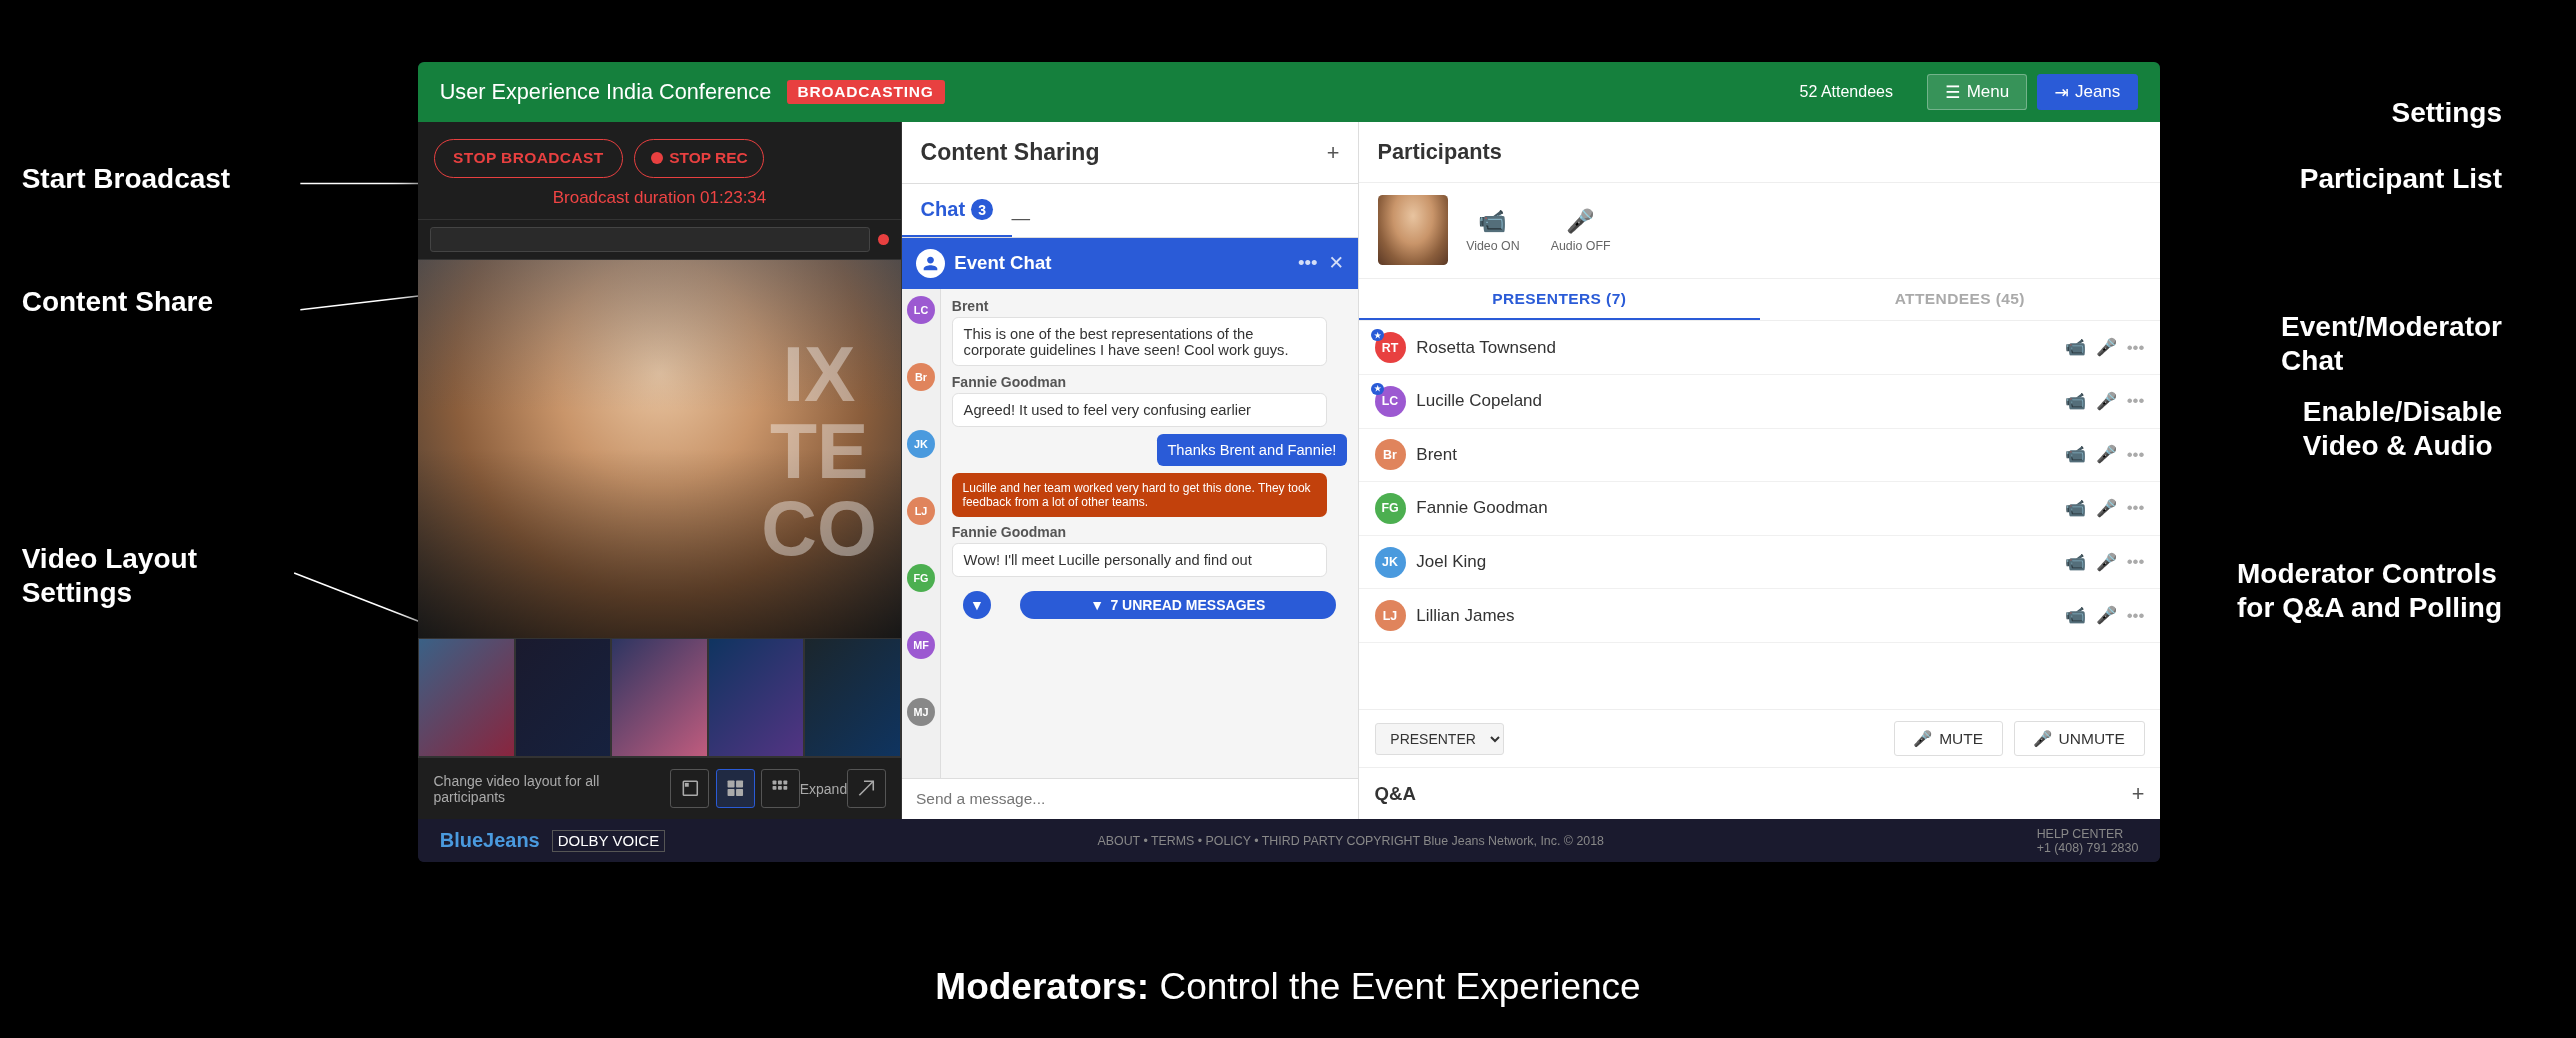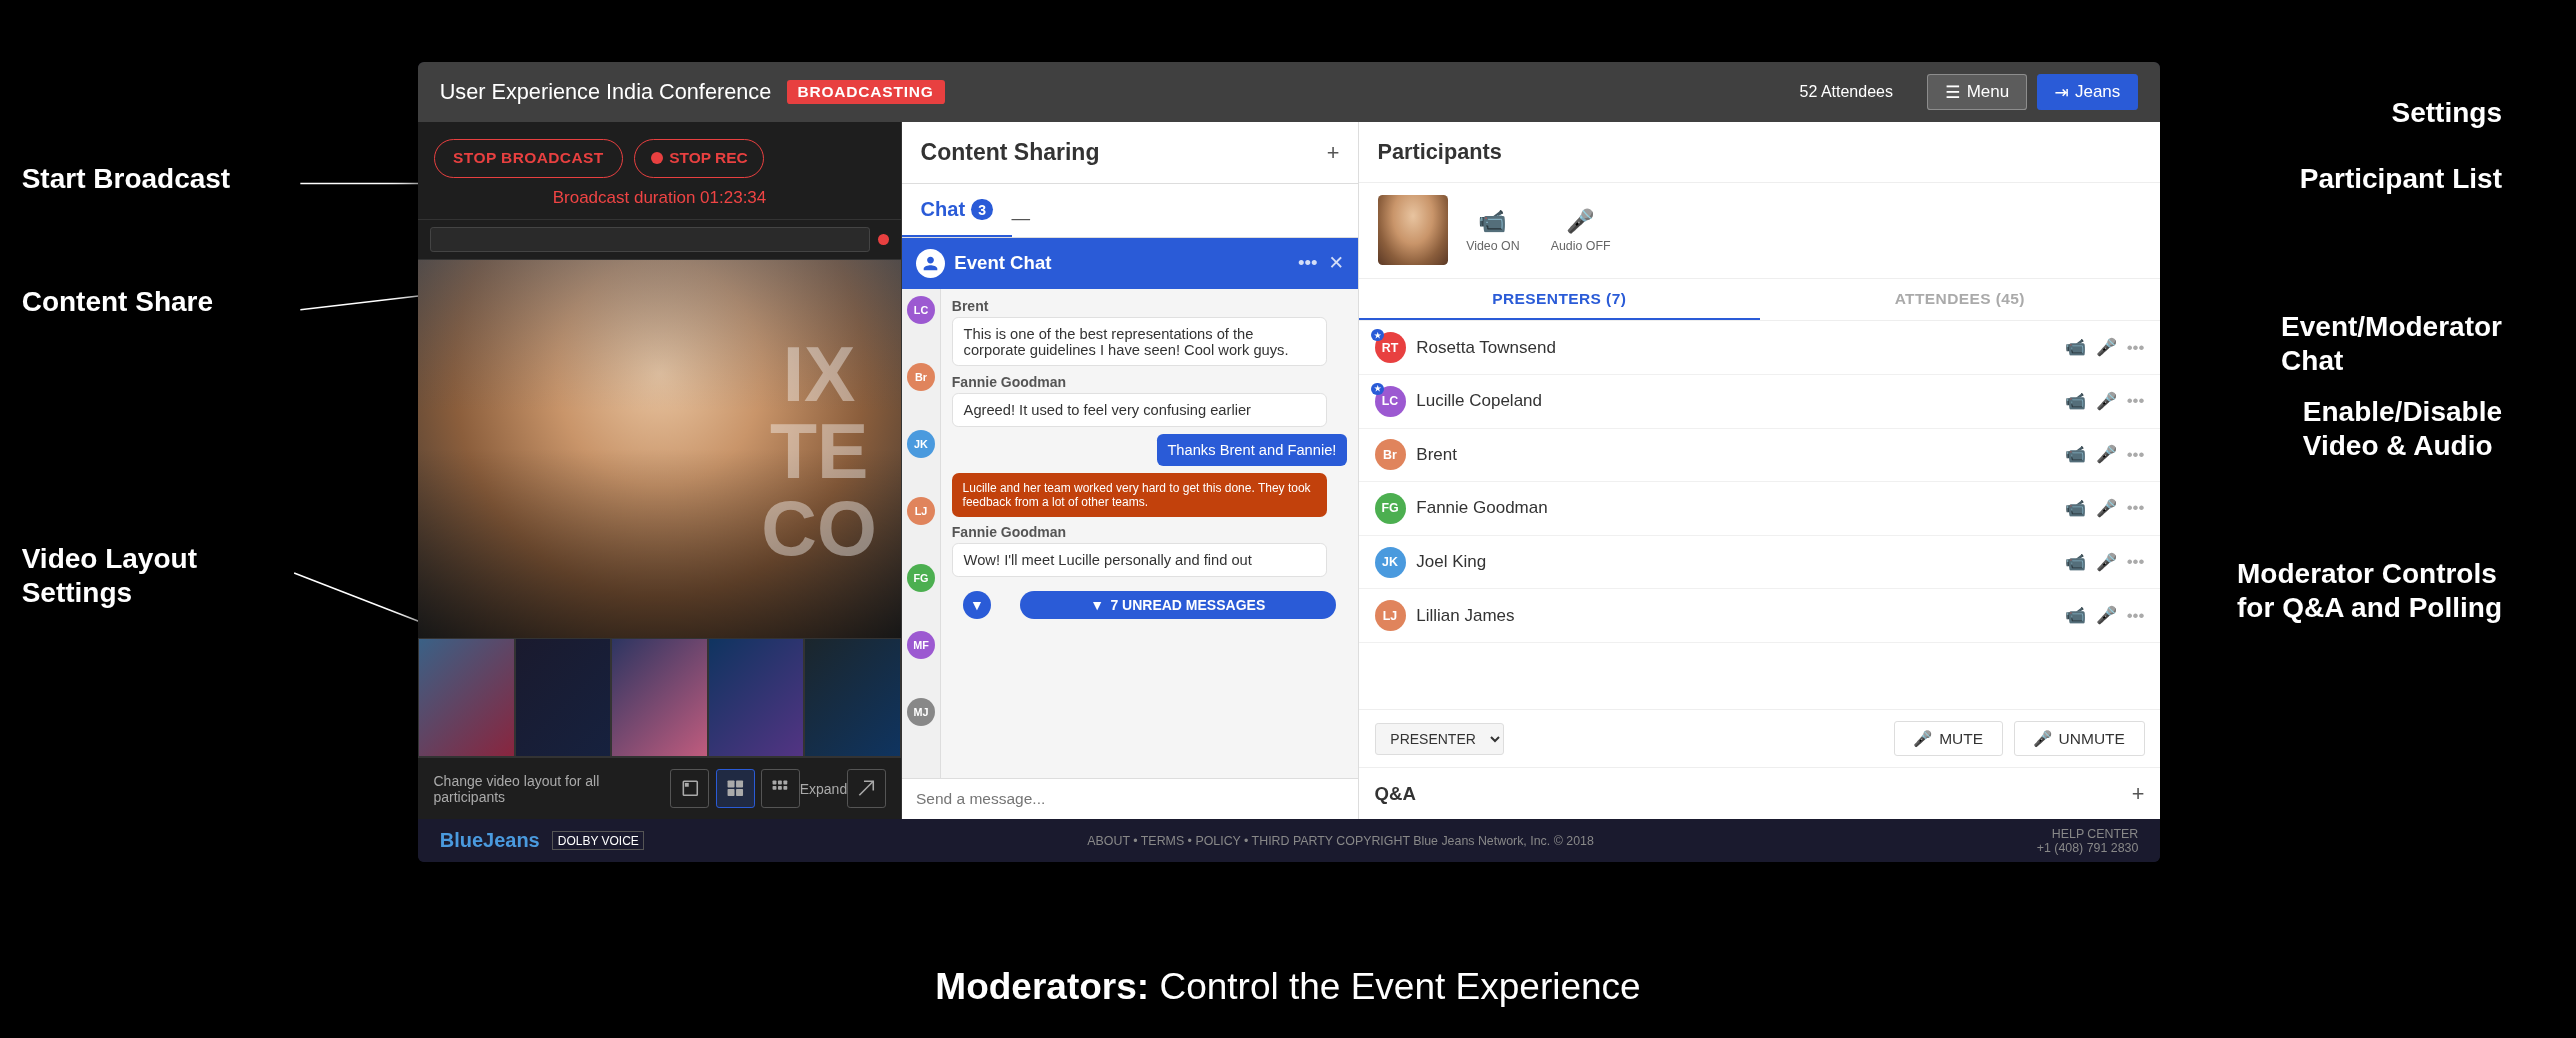--- a/index.html
+++ b/index.html
@@ -28,21 +28,21 @@
       left: 418px;
       width: 1742px;
       background: #1a1a2e;
       border-radius: 6.2px;
       overflow: hidden;
       box-shadow: 0 6.2px 31px rgba(0,0,0,0.8);
     }
 
     
     .top-bar {
-      background: #404040;
+      background: #15803d;
       display: flex;
       align-items: center;
       padding: 0 21.7px;
       height: 60px;
     }
     .top-bar-title {
       color: #fff;
       font-size: 21.7px;
       font-weight: 500;
     }
@@ -741,32 +741,31 @@
       align-items: center;
       gap: 12.4px;
     }
     .footer-logo {
       color: #4a9ade;
       font-size: 20px;
       font-weight: 700;
     }
     .dolby-logo {
       color: #fff;
-      font-size: 12px;
+      font-size: 15px;
       border: 0.8px solid #555;
       padding: 1.5px 4.6px;
     }
     .footer-links {
       color: #888;
       font-size: 12.4px;
     }
     .footer-right {
       color: #888;
       font-size: 12.4px;
-      text-align: right;
     }
 
     
     .bottom-title {
       position: absolute;
       bottom: 31px;
       left: 0;
       right: 0;
       text-align: center;
       color: #fff;

